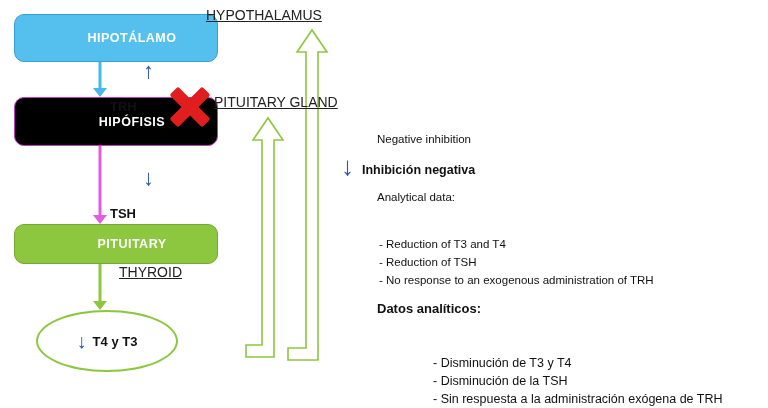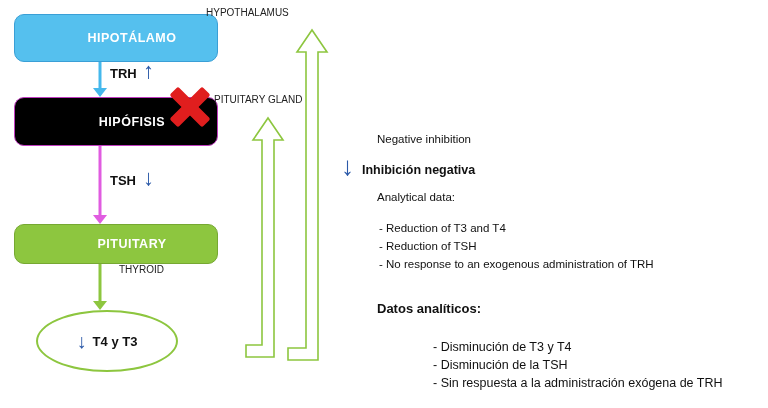--- a/index.html
+++ b/index.html
@@ -13,30 +13,30 @@
     color:#ffffff;font-weight:bold;font-size:12.5px;letter-spacing:.5px;text-align:center;padding-left:32px;
   }
   .node-hypothalamus{left:14px;top:14px;width:170px;height:46px;background:#55C0EE;border:1.5px solid #3A9FD6;}
   .node-pituitary{left:14px;top:97px;width:170px;height:47px;background:#000000;border:1.5px solid #C03CC0;}
   .node-thyroid{left:14px;top:224px;width:170px;height:38px;background:#8DC63F;border:1.5px solid #76A832;}
   .ellipse{
     position:absolute;left:36px;top:310px;width:138px;height:58px;border:2px solid #8DC63F;
     border-radius:50%;display:flex;align-items:center;justify-content:center;gap:6px;
     font-weight:bold;font-size:13px;color:#111;background:#fff;
   }
-  .en-label{position:absolute;font-size:10px;color:#222;white-space:nowrap;}
-  .hormone{position:absolute;font-weight:bold;font-size:13px;color:#111;}
+  .en-label{position:absolute;font-size:14px;color:#222;white-space:nowrap;text-decoration:underline;}
+  .hormone{position:absolute;font-weight:bold;font-size:13px;color:#111;margin-top:33px;}
   .barrow{position:absolute;color:#2B59A8;font-weight:bold;line-height:1;font-size:22px;}
   .xmark{position:absolute;left:167px;top:84px;width:46px;height:46px;}
   .xmark .bar{position:absolute;left:0;top:17px;width:46px;height:12px;background:#E01E1E;border-radius:2px;}
   .xmark .bar.a{transform:rotate(45deg);}
   .xmark .bar.b{transform:rotate(-45deg);}
   .txt{position:absolute;font-size:11.5px;color:#111;white-space:nowrap;}
   .bold{font-weight:bold;}
-  .list{position:absolute;font-size:11.5px;color:#111;line-height:18px;white-space:nowrap;}
+  .list{position:absolute;font-size:11.5px;color:#111;line-height:18px;white-space:nowrap;margin-top:16px;}
   .list-es{font-size:12.5px;}
 </style>
 </head>
 <body>
 
 <div class="stage">
 
   <svg class="layer" width="768" height="408" viewBox="0 0 768 408">
 
     <g>

